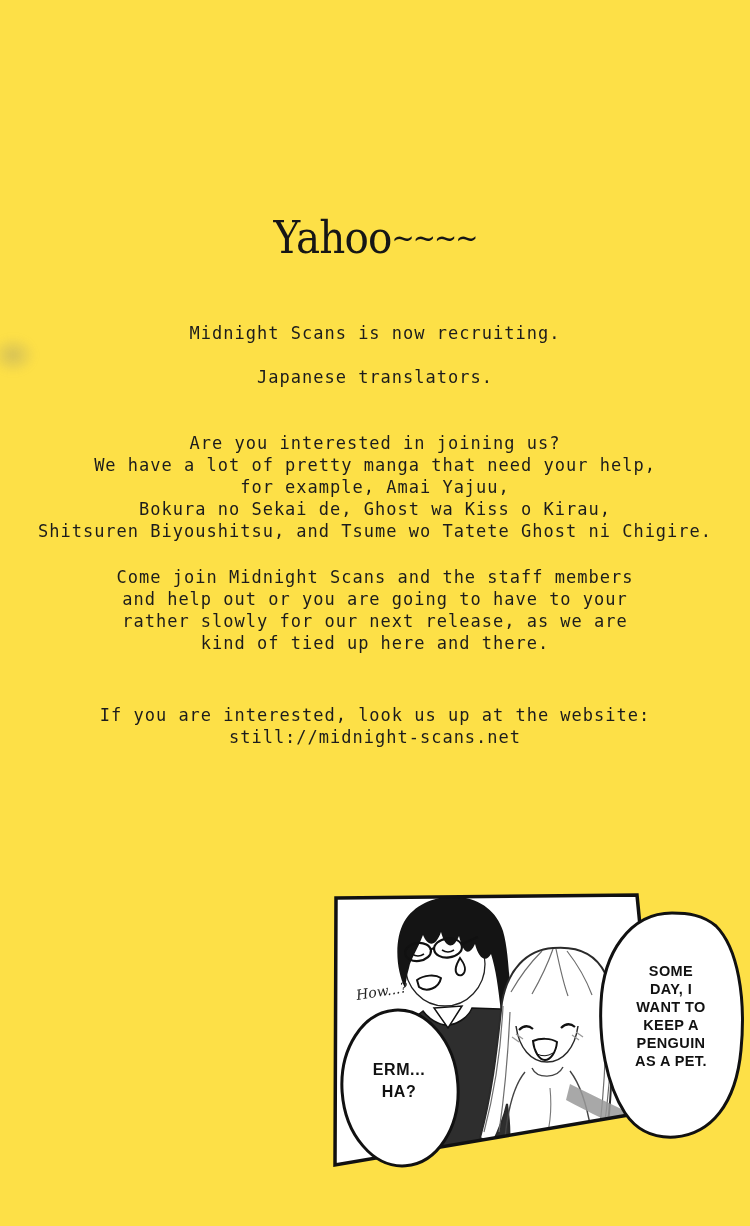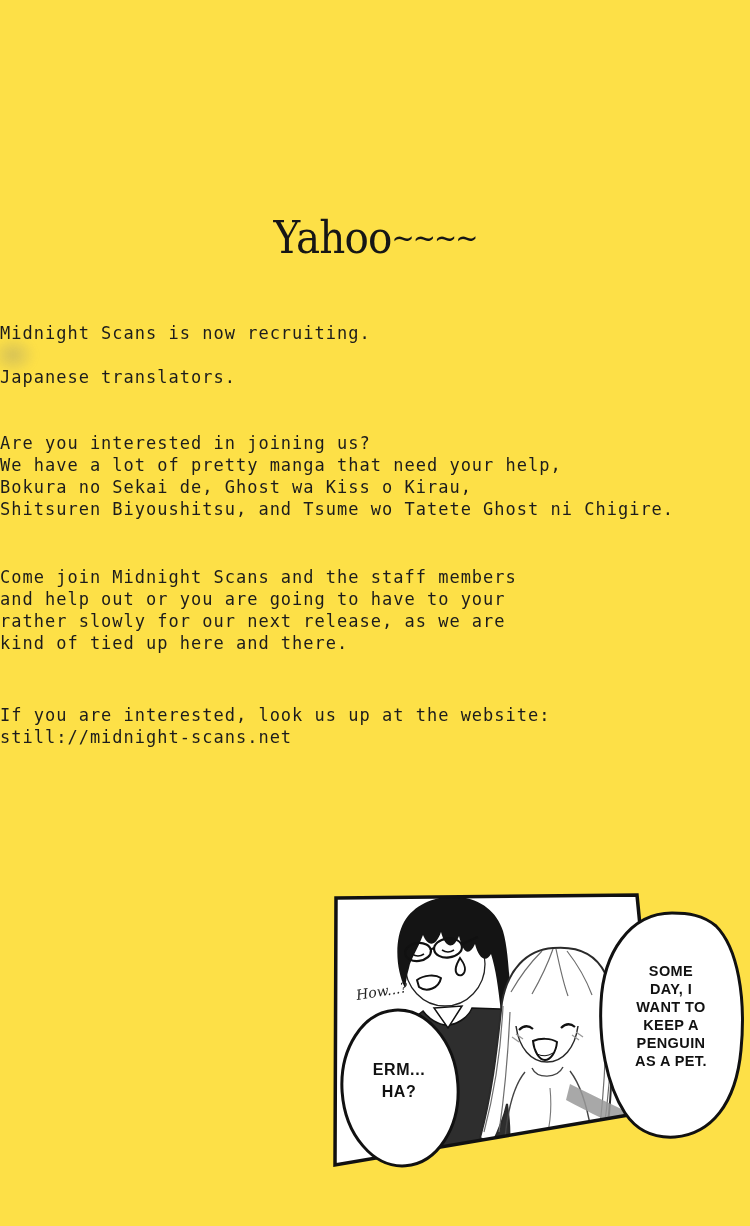--- a/index.html
+++ b/index.html
@@ -13,21 +13,21 @@
     filter:blur(3px);
   }
   .title{
     position:absolute;top:212px;left:0;width:750px;margin:0;text-align:center;
     font-family:"DejaVu Serif",serif;font-weight:400;color:#161616;
     transform:scaleX(.92);
   }
   .title-word{font-size:44px;letter-spacing:-1px;}
   .title-squiggle{font-size:30px;letter-spacing:-2px;vertical-align:5px;}
   .para{
-    position:absolute;left:0;width:750px;margin:0;
+    position:absolute;left:0;width:750px;margin:0;text-align:center;
     font-size:17px;line-height:22px;letter-spacing:1px;color:#1c1c1c;
   }
   .line{display:block;white-space:pre;}
   .panel{position:absolute;left:320px;top:878px;width:430px;height:348px;}
   .bubble-text{font-family:"Liberation Sans",sans-serif;font-weight:600;fill:#111;text-anchor:middle;}
   .bt-sm{font-size:14.5px;letter-spacing:.4px;}
   .bt-lg{font-size:16px;letter-spacing:.6px;}
   .how{font-family:"DejaVu Serif",serif;font-style:italic;font-size:14px;fill:#222;}
 </style>
 </head>
@@ -42,20 +42,21 @@
   <div>
     <p class="para" style="top:322px">
       <span class="line">Midnight Scans is now recruiting.</span>
     </p>
     <p class="para" style="top:366px">
       <span class="line">Japanese translators.</span>
     </p>
     <p class="para" style="top:432px">
       <span class="line">Are you interested in joining us?</span>
       <span class="line">We have a lot of pretty manga that need your help,</span>
+      <span class="line">for example, Amai Yajuu,</span>
       <span class="line">Bokura no Sekai de, Ghost wa Kiss o Kirau,</span>
       <span class="line">Shitsuren Biyoushitsu, and Tsume wo Tatete Ghost ni Chigire.</span>
     </p>
     <p class="para" style="top:566px">
       <span class="line">Come join Midnight Scans and the staff members</span>
       <span class="line">and help out or you are going to have to your</span>
       <span class="line">rather slowly for our next release, as we are</span>
       <span class="line">kind of tied up here and there.</span>
     </p>
     <p class="para" style="top:704px">

